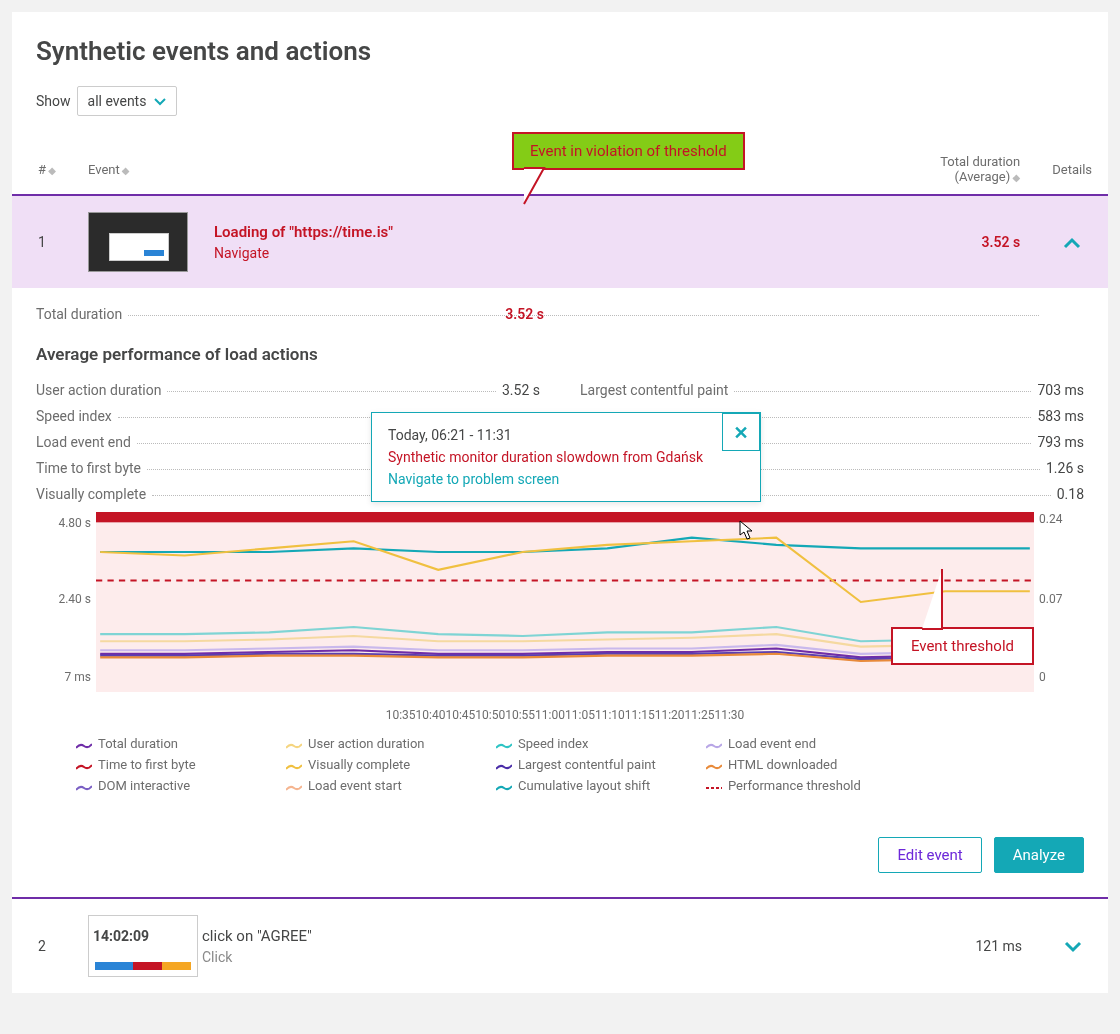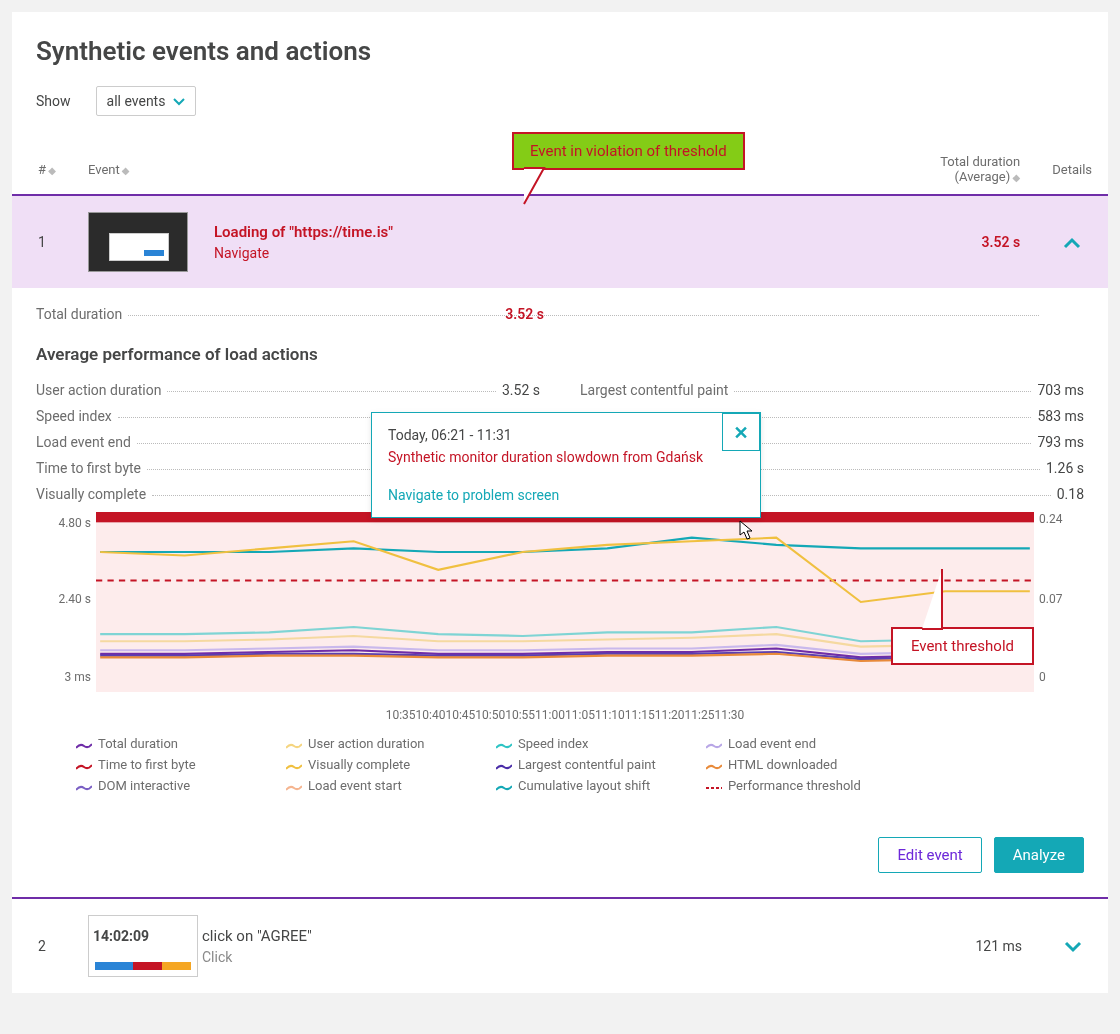--- a/index.html
+++ b/index.html
@@ -1,20 +1,20 @@
 <!DOCTYPE html>
 <html><head>
 <meta charset="utf-8">
 <style>
 *{box-sizing:border-box;margin:0;padding:0;}
 body{font-family:-apple-system,BlinkMacSystemFont,"Segoe UI",Roboto,sans-serif;background:#f2f2f2;padding:12px;color:#454646;font-size:14px;}
 .card{background:#fff;padding:24px 0 0 0;}
 .inner{padding:0 24px;}
 h1{font-size:26px;font-weight:600;color:#454646;margin-bottom:20px;}
-.filter{display:flex;align-items:center;gap:25px;margin-bottom:28px;}
+.filter{display:flex;align-items:center;gap:6px;margin-bottom:28px;}
 .dropdown{border:1px solid #ccc;padding:6px 10px;display:flex;align-items:center;gap:8px;cursor:pointer;border-radius:2px;}
 .chev{width:12px;height:12px;display:inline-block;}
 .chev svg{width:100%;height:100%;}
 .teal{color:#14a8b6;}
 table.grid{width:100%;border-collapse:collapse;}
 thead th{font-weight:400;color:#6d6d6d;font-size:13px;padding:10px 16px;border-bottom:2px solid #6f2da8;text-align:left;}
 thead th.num{text-align:right;}
 thead th .sort{display:inline-block;width:8px;color:#bbb;font-size:10px;vertical-align:middle;margin-left:2px;}
 .row1{background:#f0dff6;}
 .row1 td{padding:16px;vertical-align:middle;}
@@ -38,21 +38,21 @@
 h3{font-size:17px;font-weight:600;margin:10px 0 18px 0;}
 .metrics{display:flex;gap:40px;}
 .mcol{flex:1;}
 .mrow{display:flex;align-items:baseline;margin-bottom:10px;font-size:14px;}
 .mrow .k{color:#6d6d6d;}
 .mrow .dots{flex:1;border-bottom:1px dotted #bbb;margin:0 6px;position:relative;top:-3px;}
 .mrow .v{color:#454646;}
 .popover{position:absolute;background:#fff;border:1px solid #14a8b6;padding:14px 16px;box-shadow:0 2px 6px rgba(0,0,0,0.1);z-index:10;width:390px;}
 .popover .close{position:absolute;top:0;right:0;width:38px;height:38px;border:1px solid #14a8b6;display:flex;align-items:center;justify-content:center;color:#14a8b6;font-size:18px;font-weight:bold;cursor:pointer;}
 .popover .t1{color:#454646;margin-bottom:6px;}
-.popover .t2{color:#c41425;margin-bottom:22px;}
+.popover .t2{color:#c41425;margin-bottom:6px;}
 .popover .t3{color:#14a8b6;cursor:pointer;}
 .chartwrap{position:relative;height:210px;}
 .chart{position:absolute;left:60px;right:50px;top:0;bottom:30px;}
 .yl{position:absolute;left:0;width:55px;text-align:right;font-size:12px;color:#6d6d6d;}
 .yr{position:absolute;right:0;width:45px;text-align:left;font-size:12px;color:#6d6d6d;}
 .xaxis{position:absolute;bottom:0;left:60px;right:50px;display:flex;justify-content:center;font-size:12px;color:#6d6d6d;}
 .call2{position:absolute;border:2px solid #c41425;color:#c41425;padding:8px 18px;background:#fff;font-size:15px;z-index:5;}
 .legend{display:flex;flex-wrap:wrap;gap:6px 40px;margin-top:14px;padding:0 40px;}
 .litem{display:flex;align-items:center;gap:6px;font-size:13px;color:#6d6d6d;white-space:nowrap;width:170px;}
 .litem .sw{width:16px;height:10px;}
@@ -197,21 +197,21 @@
    <div class="popover" style="left:335px;top:30px;">
     <div class="close">✕</div>
     <div class="t1">Today, 06:21 - 11:31</div>
     <div class="t2">Synthetic monitor duration slowdown from Gdańsk</div>
     <div class="t3">Navigate to problem screen</div>
    </div>
 
    <div class="chartwrap">
     <div class="yl" style="top:4px;">4.80 s</div>
     <div class="yl" style="top:80px;">2.40 s</div>
-    <div class="yl" style="top:158px;">3 ms</div>
+    <div class="yl" style="top:158px;">7 ms</div>
     <div class="yr" style="top:0;">0.24</div>
     <div class="yr" style="top:80px;">0.07</div>
     <div class="yr" style="top:158px;">0</div>
     <div class="chart"><svg id="chartsvg" width="100%" height="100%" viewBox="0 0 900 170" preserveAspectRatio="none">
               <rect x="0" y="0" width="900" height="10" fill="#c41425"></rect>
               <rect x="0" y="10" width="900" height="160" fill="#fdecec"></rect>
               <rect x="0" y="10" width="900" height="160" fill="#fff" fill-opacity="0"></rect>
               <line x1="0" y1="64.75" x2="900" y2="64.75" stroke="#c41425" stroke-width="2" stroke-dasharray="6,5"></line>
               <path d="M4 37.75 L85.0909090909091 37.75 L166.1818181818182 37.75 L247.27272727272728 34.375 L328.3636363636364 37.75 L409.45454545454544 37.75 L490.54545454545456 34.375 L571.6363636363636 24.25 L652.7272727272727 31 L733.8181818181819 34.375 L814.9090909090909 34.375 L896 34.375 " fill="none" stroke="#14a8b6" stroke-width="2"></path>
               <path d="M4 37.75 L85.0909090909091 41.125 L166.1818181818182 34.375 L247.27272727272728 27.625 L328.3636363636364 54.624999999999986 L409.45454545454544 37.75 L490.54545454545456 31 L571.6363636363636 27.625 L652.7272727272727 24.25 L733.8181818181819 85 L814.9090909090909 74.87499999999999 L896 74.87499999999999 " fill="none" stroke="#f0c040" stroke-width="2"></path>

